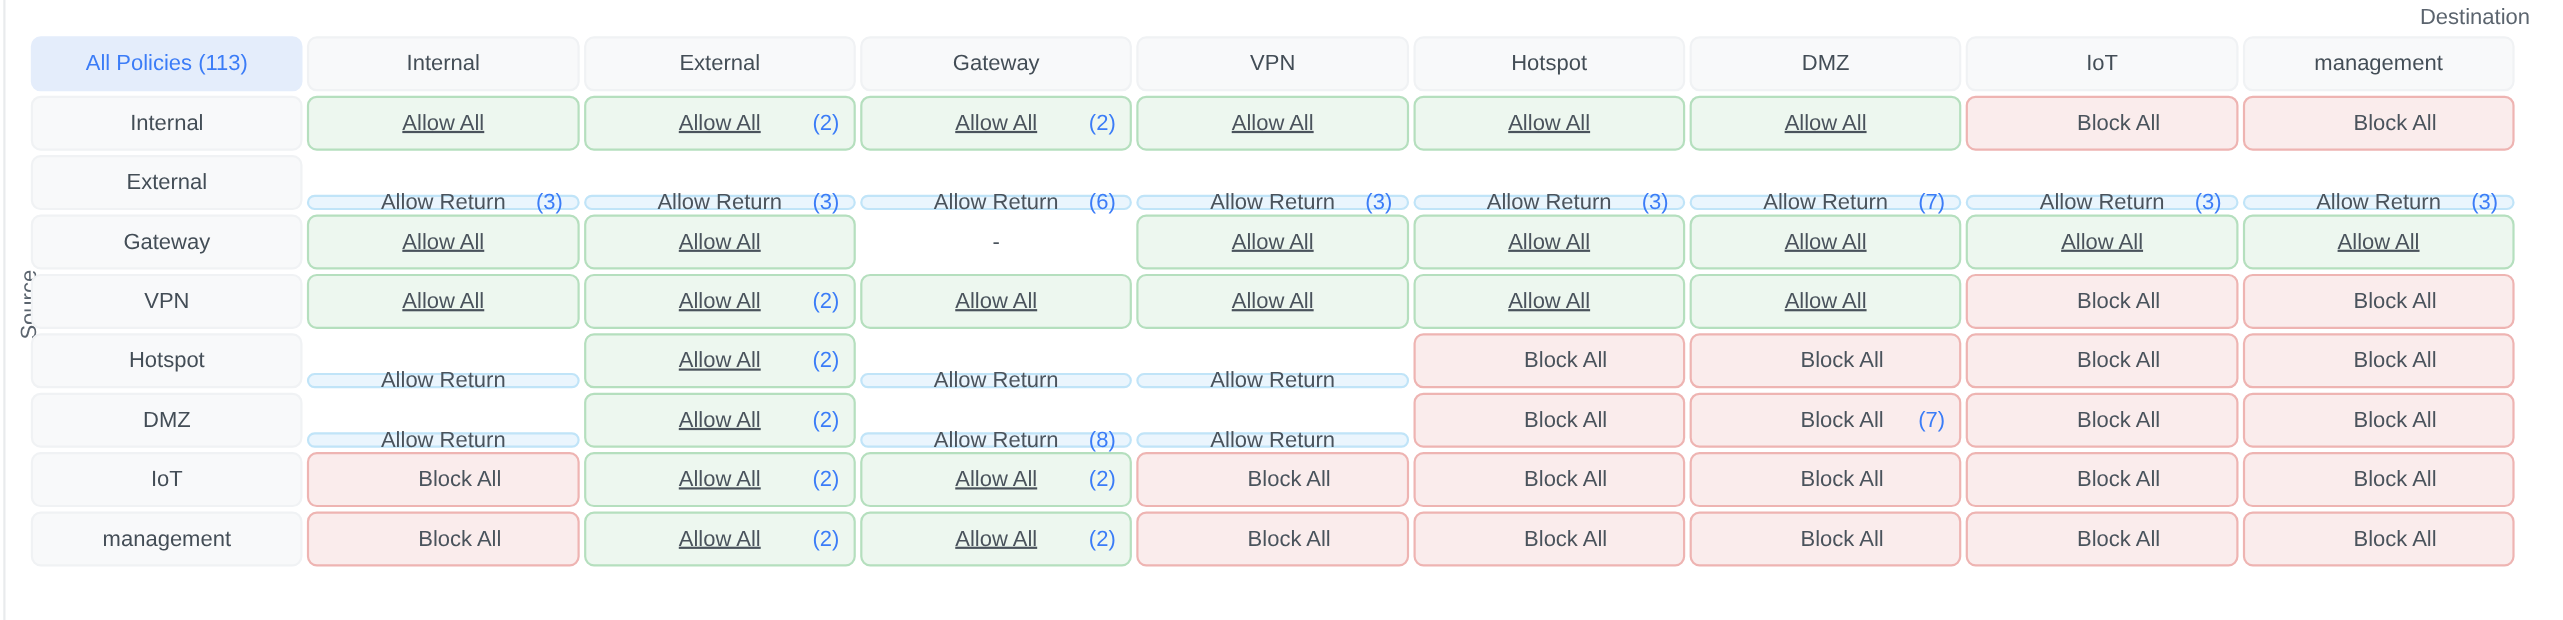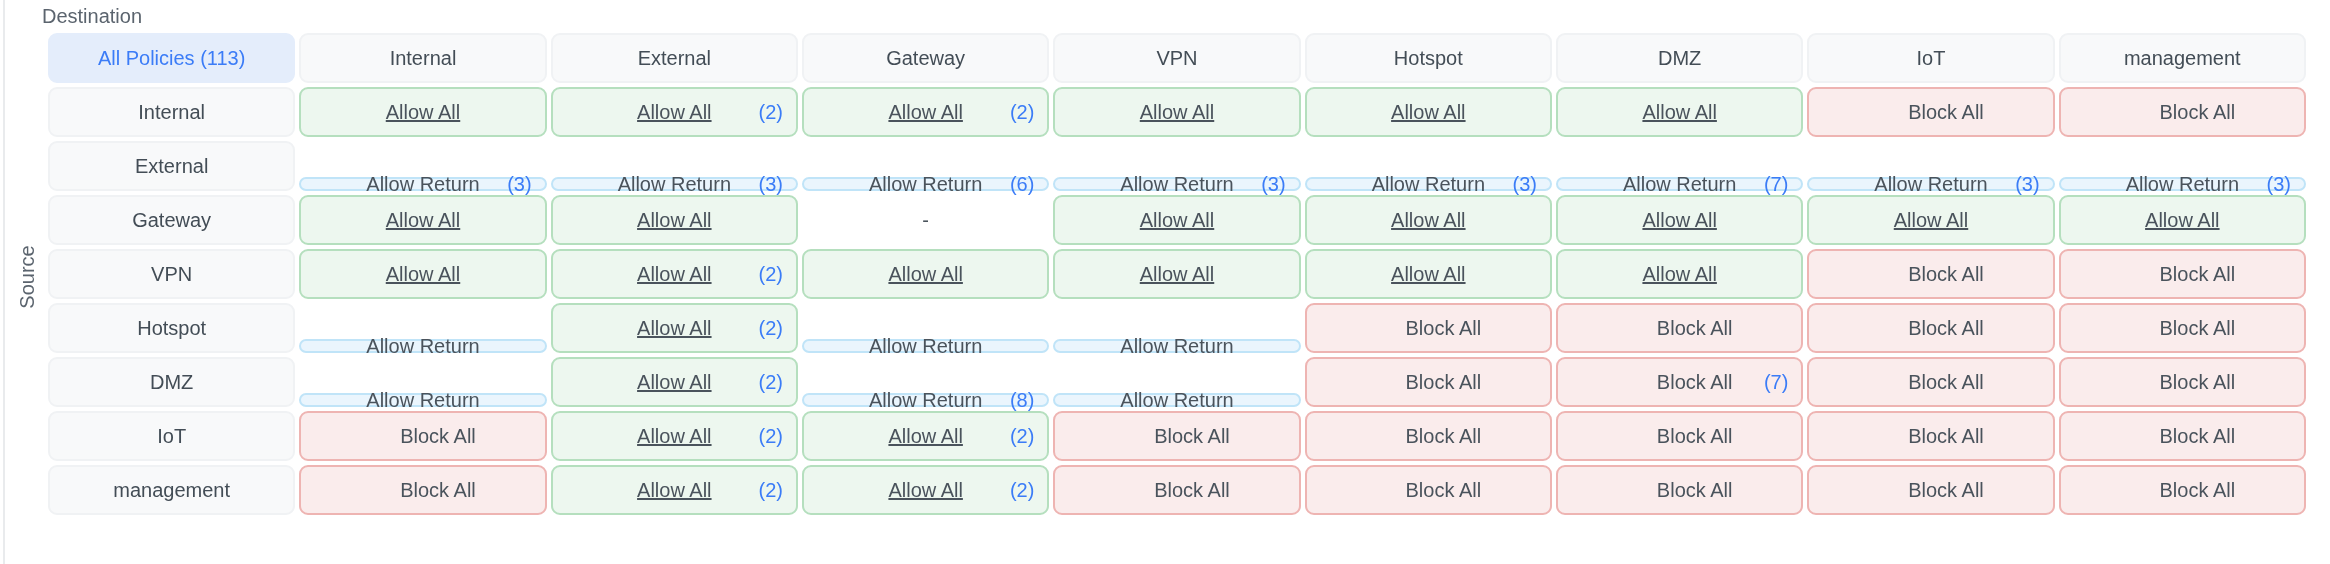--- a/index.html
+++ b/index.html
@@ -11,28 +11,28 @@
     --cell-text:#4a535c; --axis-text:#5b646e;
   }
   html,body{margin:0;padding:0;}
   body{
     width:2330px;height:564px;background:#ffffff;position:relative;overflow:hidden;
     font-family:"Liberation Sans", sans-serif;
   }
   .panel-divider{position:absolute;left:3px;top:0;bottom:0;width:2px;background:#e9ebed;}
   .axis-destination{
     position:absolute;left:42px;top:4px;width:2258px;height:24px;line-height:24px;
-    text-align:left;font-size:20px;color:var(--axis-text);
+    text-align:right;font-size:20px;color:var(--axis-text);
   }
   .axis-source{
     position:absolute;left:27px;top:277px;transform:translate(-50%,-50%) rotate(-90deg);
     font-size:20px;color:var(--axis-text);white-space:nowrap;
   }
   .matrix{
-    position:absolute;left:48px;top:33px;width:2258px;
+    position:absolute;left:28px;top:33px;width:2258px;
     display:grid;grid-template-columns:repeat(9,1fr);grid-auto-rows:50px;gap:4px;
   }
   .cell{
     border-radius:9px;border:2px solid transparent;box-sizing:border-box;
     display:flex;align-items:center;justify-content:center;position:relative;
     font-size:20px;color:var(--cell-text);white-space:nowrap;cursor:pointer;
   }
   .cell.allow{background:var(--allow-bg);border-color:var(--allow-border);text-decoration:underline;}
   .cell.return{background:var(--return-bg);border-color:var(--return-border);margin-top:36px;}
   .cell.block{background:var(--block-bg);border-color:var(--block-border);padding-left:30px;}

